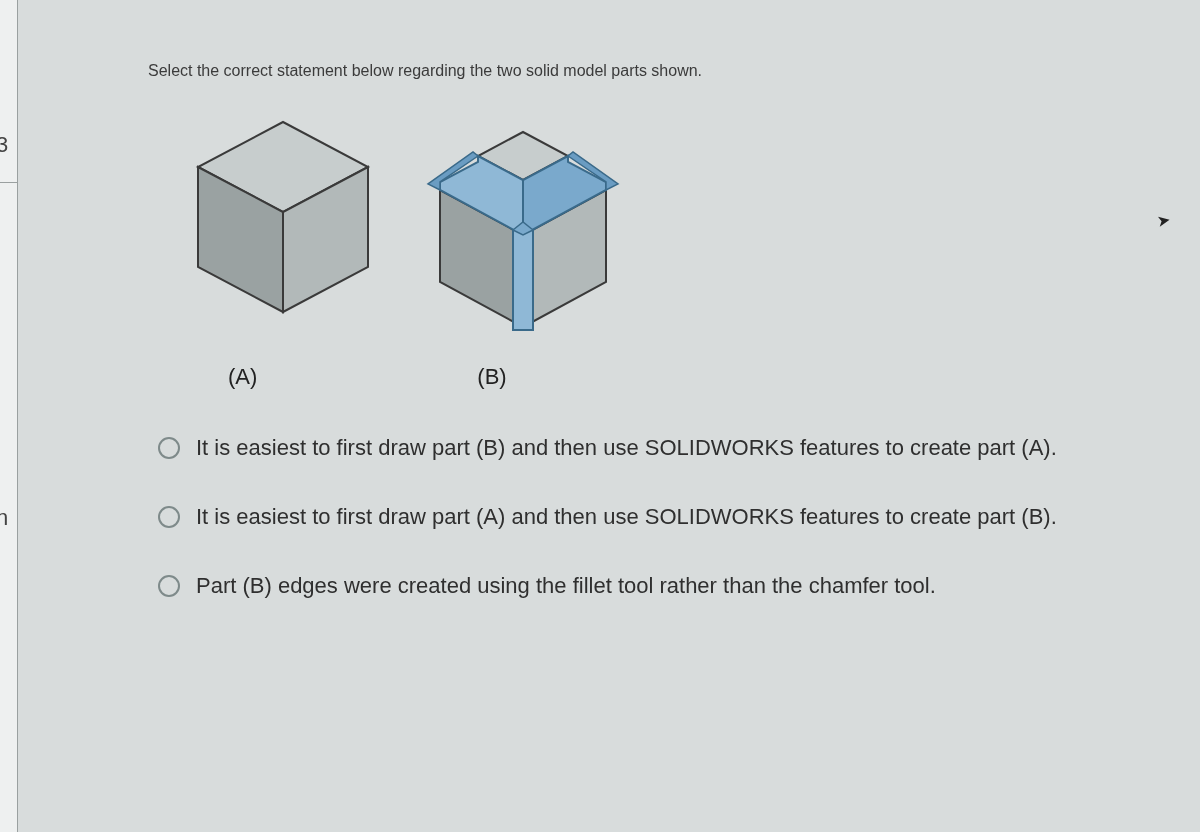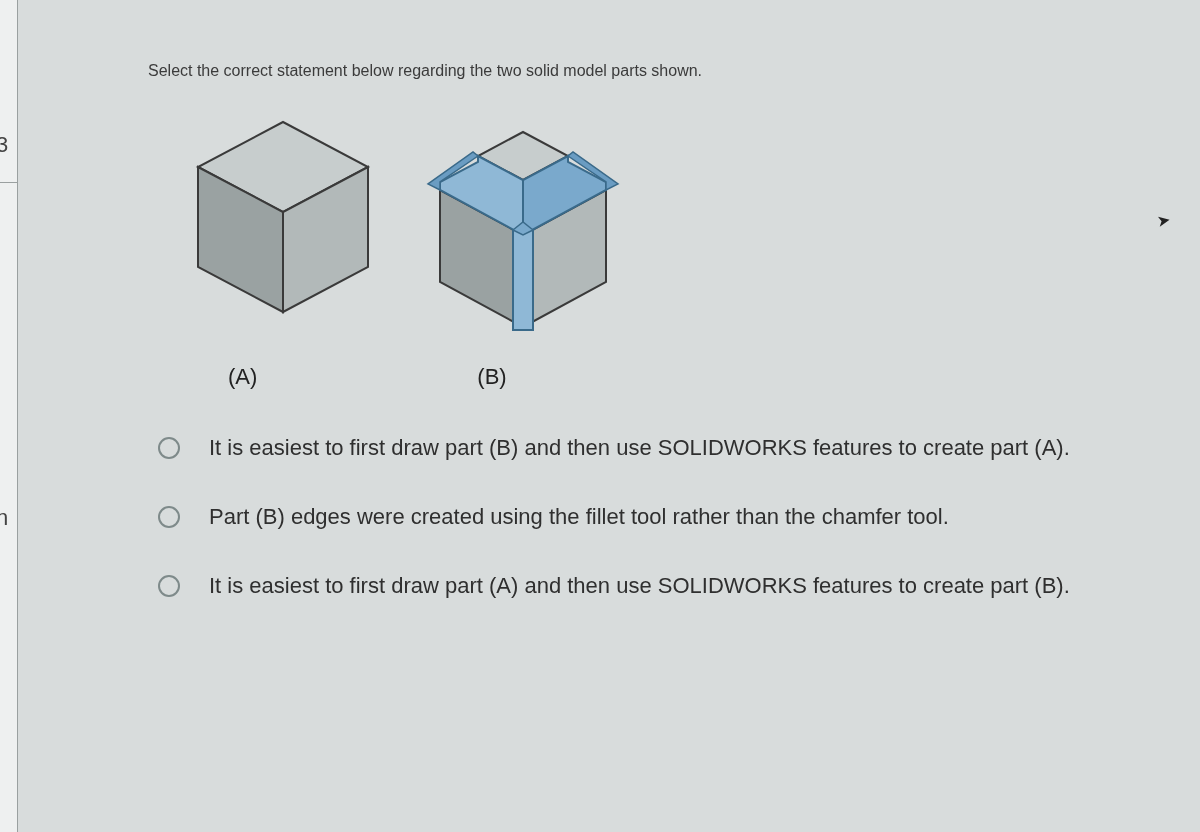--- a/index.html
+++ b/index.html
@@ -56,21 +56,21 @@
     gap: 220px;
     font-size: 22px;
     color: #222;
     margin-bottom: 40px;
   }
 
   .options { margin-left: 10px; }
   .option {
     display: flex;
     align-items: flex-start;
-    gap: 29px;
+    gap: 16px;
     margin-bottom: 38px;
   }
   .radio {
     flex: 0 0 22px;
     width: 22px;
     height: 22px;
     border: 2px solid #7e8a8a;
     border-radius: 50%;
     margin-top: 4px;
     background: transparent;
@@ -142,23 +142,23 @@
     <span>(B)</span>
   </div>
 
   <div class="options">
     <div class="option">
       <div class="radio"></div>
       <div class="opt-text">It is easiest to first draw part (B) and then use SOLIDWORKS features to create part (A).</div>
     </div>
     <div class="option">
       <div class="radio"></div>
-      <div class="opt-text">Part (B) edges were created using the fillet tool rather than the chamfer tool.</div>
+      <div class="opt-text">It is easiest to first draw part (A) and then use SOLIDWORKS features to create part (B).</div>
     </div>
     <div class="option">
       <div class="radio"></div>
-      <div class="opt-text">It is easiest to first draw part (A) and then use SOLIDWORKS features to create part (B).</div>
+      <div class="opt-text">Part (B) edges were created using the fillet tool rather than the chamfer tool.</div>
     </div>
   </div>
 
 </div>
 
 <div class="cursor">➤</div>
 
 </body></html>

